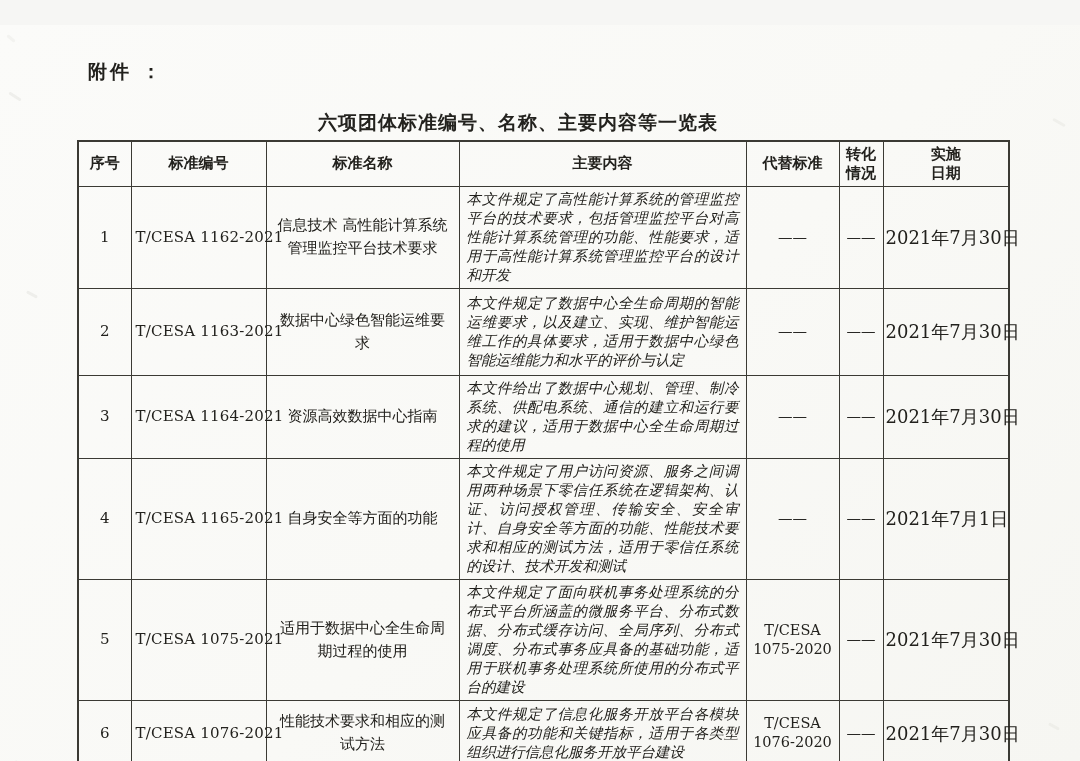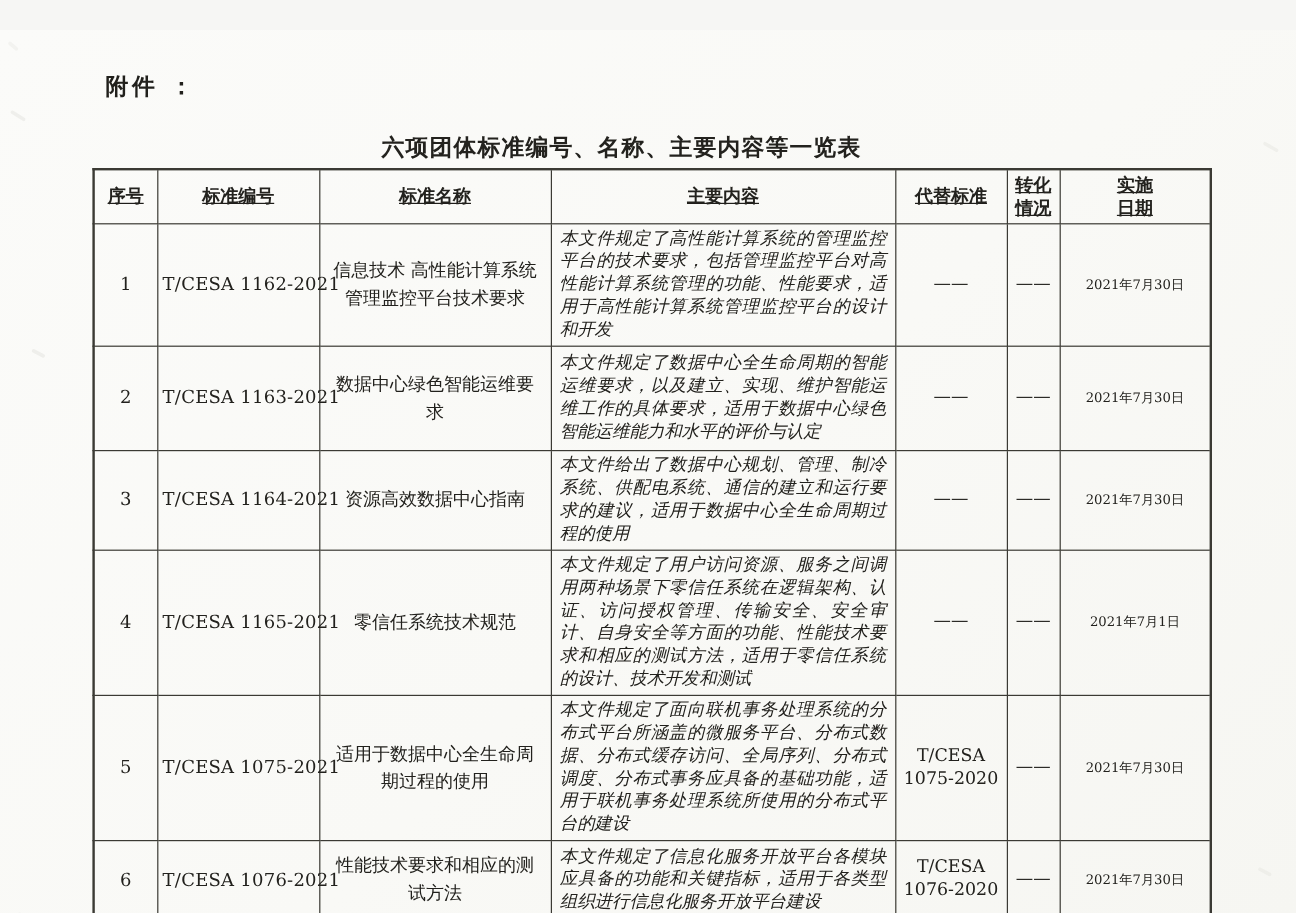--- a/index.html
+++ b/index.html
@@ -43,35 +43,35 @@
   th {
     font-family: "DejaVu Sans", "Liberation Sans", sans-serif;
     font-weight: bold; font-size: 15px;
     color: #23221e;
     white-space: pre-line;
     line-height: 19px;
     padding: 2px;
     vertical-align: middle;
     text-align: center;
   }
-  tr.hdr { height: 45px; text-decoration: underline; }
+  tr.hdr { height: 45px; }
   td {
     font-size: 14.5px;
     line-height: 19px;
     vertical-align: middle;
     color: #22211d;
     padding: 2px 4px;
   }
   td.c-no   { text-align: center; font-size: 15px; }
   td.c-code { text-align: center; font-size: 15px; letter-spacing: 0.2px; white-space: nowrap; }
   td.c-name { text-align: center; padding: 2px 8px; line-height: 23px; font-size: 15px; }
   td.c-content { text-align: left; padding: 3px 7px; text-align: justify; font-style: italic; }
   td.c-rep  { text-align: center; white-space: pre-line; font-size: 14.5px; }
   td.c-conv { text-align: center; }
-  td.c-date { text-align: center; font-size: 11px; white-space: nowrap; padding: 2px 2px; }
+  td.c-date { text-align: center; font-size: 18px; white-space: nowrap; padding: 2px 2px; }
   tr.r1 { height: 98px; }
   tr.r2 { height: 87px; }
   tr.r3 { height: 75px; }
   tr.r4 { height: 112px; }
   tr.r5 { height: 116px; }
   tr.r6 { height: 67px; }
   
   .smudge {
     position: absolute; background: #8a8a84; opacity: 0.10;
     border-radius: 2px; pointer-events: none;
@@ -145,21 +145,21 @@
         <td class="c-code">T/CESA 1164-2021</td>
         <td class="c-name">资源高效数据中心指南</td>
         <td class="c-content">本文件给出了数据中心规划、管理、制冷系统、供配电系统、通信的建立和运行要求的建议，适用于数据中心全生命周期过程的使用</td>
         <td class="c-rep">——</td>
         <td class="c-conv">——</td>
         <td class="c-date">2021年7月30日</td>
       </tr>
       <tr class="r r4">
         <td class="c-no">4</td>
         <td class="c-code">T/CESA 1165-2021</td>
-        <td class="c-name">零信任系统技术规范</td>
+        <td class="c-name">自身安全等方面的功能</td>
         <td class="c-content">本文件规定了用户访问资源、服务之间调用两种场景下零信任系统在逻辑架构、认证、访问授权管理、传输安全、安全审计、自身安全等方面的功能、性能技术要求和相应的测试方法，适用于零信任系统的设计、技术开发和测试</td>
         <td class="c-rep">——</td>
         <td class="c-conv">——</td>
         <td class="c-date">2021年7月1日</td>
       </tr>
       <tr class="r r5">
         <td class="c-no">5</td>
         <td class="c-code">T/CESA 1075-2021</td>
         <td class="c-name">适用于数据中心全生命周期过程的使用</td>
         <td class="c-content">本文件规定了面向联机事务处理系统的分布式平台所涵盖的微服务平台、分布式数据、分布式缓存访问、全局序列、分布式调度、分布式事务应具备的基础功能，适用于联机事务处理系统所使用的分布式平台的建设</td>

